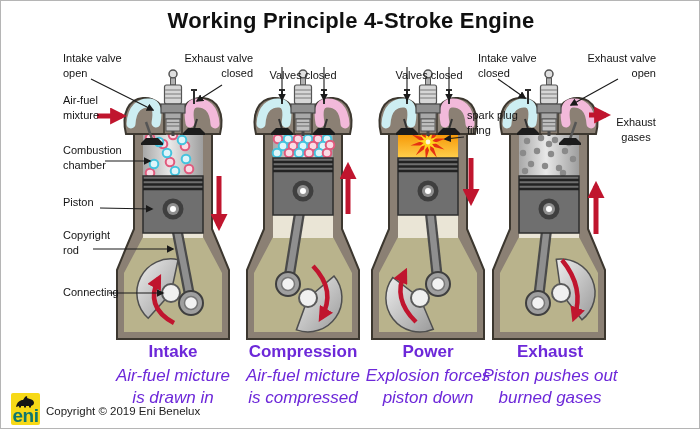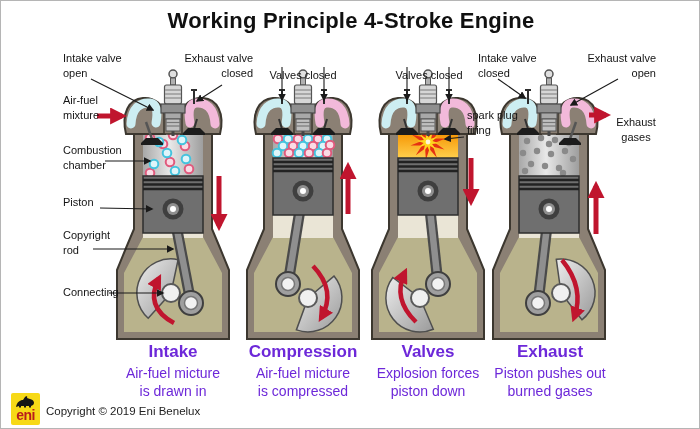--- a/index.html
+++ b/index.html
@@ -4,24 +4,24 @@
 <style>
   html,body{margin:0;padding:0;background:#fff;font-family:"Liberation Sans",sans-serif;}
   .stage{position:relative;width:700px;height:429px;background:#ffffff;border:1px solid #b5b5b5;box-sizing:border-box;overflow:hidden;}
   #diagram{position:absolute;left:0;top:0;}
   .title{position:absolute;left:0;top:7px;width:700px;text-align:center;font-size:22px;font-weight:700;color:#101010;letter-spacing:.2px;}
   .lbl{position:absolute;font-size:11px;line-height:1.32;color:#141414;white-space:pre-line;}
   .lbl.right{text-align:right;}
   .lbl.center{text-align:center;margin-top:15px;}
   .caption{position:absolute;top:341px;width:150px;text-align:center;color:#6d28d9;}
   .caption .nm{font-size:17px;font-weight:700;line-height:1.2;}
-  .caption .ds{font-size:14px;line-height:1.25;margin-top:3px;white-space:pre-line;}
+  .caption .ds{font-size:17px;line-height:1.25;margin-top:3px;white-space:pre-line;font-style:italic;}
   .footer-copy{position:absolute;left:45px;top:404px;font-size:11.5px;color:#222;}
   .logo{position:absolute;left:10px;top:392px;width:29px;height:32px;background:#f7d917;border-radius:2px;text-align:center;}
-  .logo span{display:block;font-size:14px;font-weight:700;color:#b91c1c;line-height:13px;letter-spacing:-.5px;margin-top:0;}
+  .logo span{display:block;font-size:19px;font-weight:700;color:#0f766e;line-height:13px;letter-spacing:-.5px;margin-top:0;}
   .logo svg{display:block;margin:2px auto 0;}
 </style>
 </head>
 <body>
 
 <div class="stage">
   <svg id="diagram" width="700" height="429">
       <defs>
  <linearGradient id="chamberGrad" x1="0" y1="0" x2="1" y2="0">
    <stop offset="0" stop-color="#a8a8a8"></stop>
@@ -343,21 +343,21 @@
       <div class="nm">Intake</div>
       <div class="ds">Air-fuel micture
 is drawn in</div>
     </div>
   <div class="caption" style="left:227px;">
       <div class="nm">Compression</div>
       <div class="ds">Air-fuel micture
 is compressed</div>
     </div>
   <div class="caption" style="left:352px;">
-      <div class="nm">Valves</div>
+      <div class="nm">Power</div>
       <div class="ds">Explosion forces
 piston down</div>
     </div>
   <div class="caption" style="left:474px;">
       <div class="nm">Exhaust</div>
       <div class="ds">Piston pushes out
 burned gases</div>
     </div>
 
   <div class="logo">

